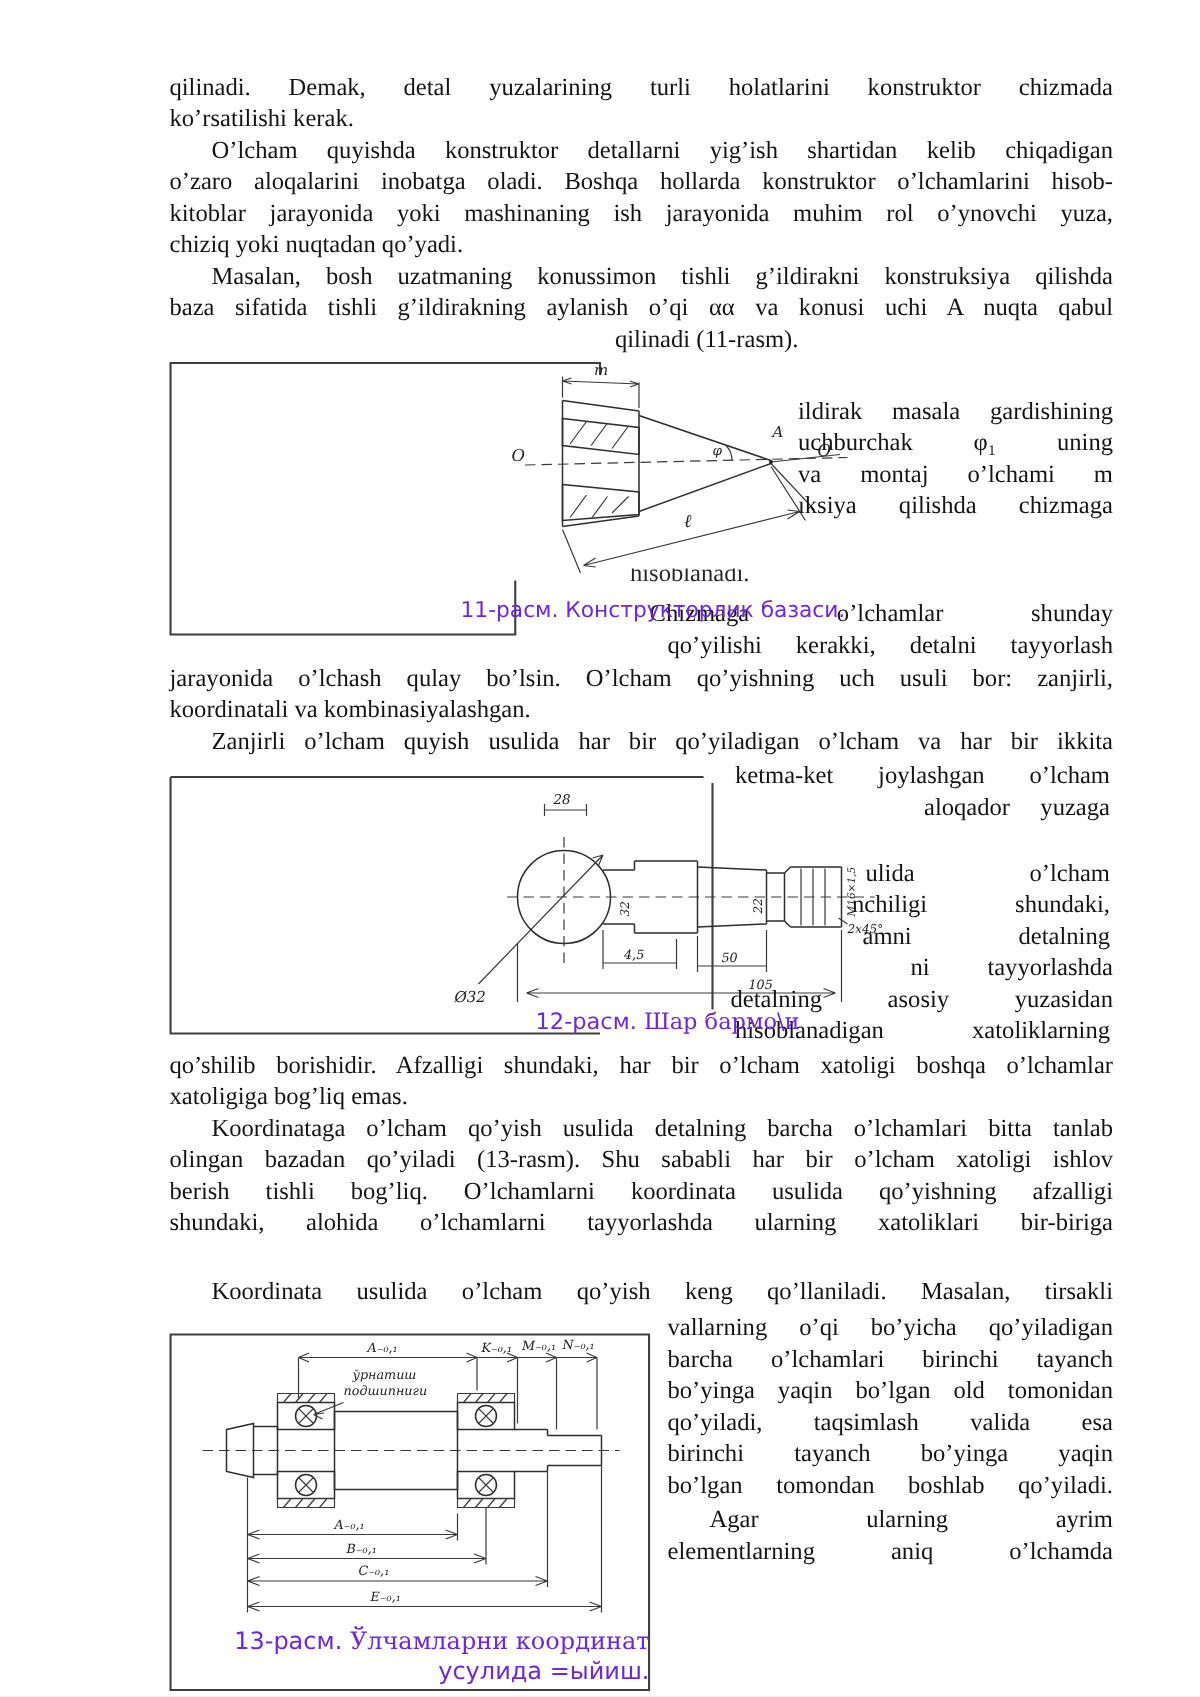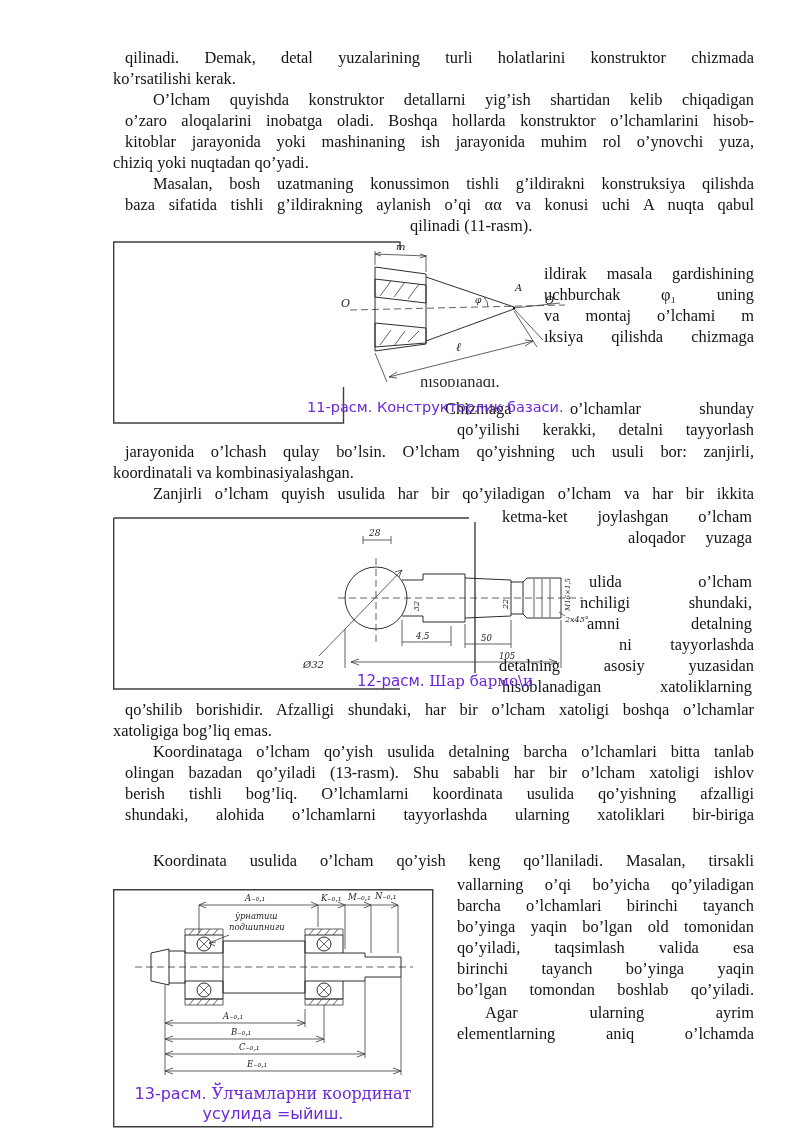--- a/index.html
+++ b/index.html
@@ -1,19 +1,19 @@
 <!DOCTYPE html>
 <html><head>
 <meta charset="utf-8">
 <style>
   html,body{margin:0;padding:0;background:#e8e8e8;}
   #page{position:relative;width:800px;height:1131px;background:#ffffff;overflow:hidden;
         font-family:"Liberation Serif", serif;color:#141414;}
   .ln{position:absolute;font-size:16.4px;line-height:21px;white-space:nowrap;}
-  .jl{white-space:normal;text-align:justify;text-align-last:justify;margin-left:12px;}
+  .jl{white-space:normal;text-align:justify;text-align-last:justify;}
   .ind{text-indent:28px;}
   .cap{position:absolute;font-family:"DejaVu Sans", sans-serif;color:#6d28d9;}
   .capserif{font-family:"DejaVu Serif", serif;}
   .clipword{position:absolute;overflow:hidden;}
   .clipword span{display:block;clip-path:inset(8px 0 0 0);opacity:.92;}
   svg{position:absolute;overflow:visible;}
   svg *{vector-effect:non-scaling-stroke;}
   .draw{stroke:#2e2e2e;stroke-width:1;fill:none;}
   .thin{stroke:#3a3a3a;stroke-width:.8;fill:none;}
   .dash{stroke:#3a3a3a;stroke-width:.8;fill:none;stroke-dasharray:7 4;}
@@ -180,20 +180,20 @@
 
   <div class="ln jl" style="left:445px;top:874px;width:297px">vallarning o’qi bo’yicha qo’yiladigan</div>
   <div class="ln jl" style="left:445px;top:895px;width:297px">barcha  o’lchamlari birinchi tayanch</div>
   <div class="ln jl" style="left:445px;top:916px;width:297px">bo’yinga yaqin bo’lgan old tomonidan</div>
   <div class="ln jl" style="left:445px;top:937px;width:297px">qo’yiladi, taqsimlash valida esa</div>
   <div class="ln jl" style="left:445px;top:958px;width:297px">birinchi tayanch bo’yinga yaqin</div>
   <div class="ln jl" style="left:445px;top:979px;width:297px">bo’lgan tomondan boshlab qo’yiladi.</div>
   <div class="ln jl ind" style="left:445px;top:1002px;width:297px">Agar ularning ayrim</div>
   <div class="ln jl" style="left:445px;top:1023px;width:297px">elementlarning aniq o’lchamda</div>
 
-  <div class="cap" style="left:113px;top:1084px;width:320px;text-align:center;font-size:16px;line-height:20px">
+  <div class="cap" style="left:113px;top:1084px;width:320px;text-align:right;font-size:16px;line-height:20px">
     <div>
       <span>13-расм. </span><span class="capserif">Ўлчамларни координат</span>
     </div>
     <div>усулида =ыйиш.</div>
   </div>
 
 </div>
 
 </body></html>

